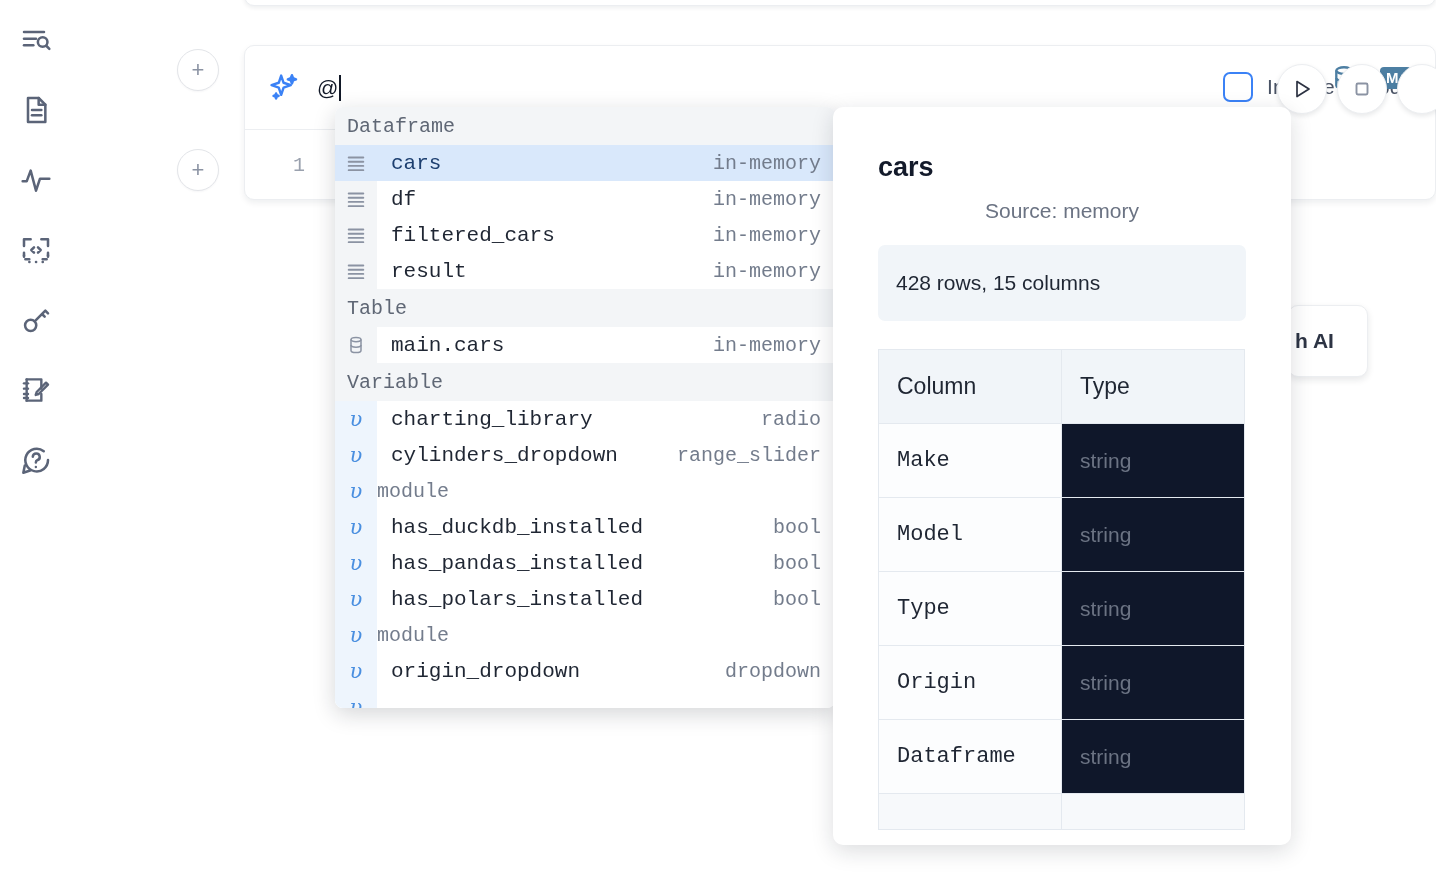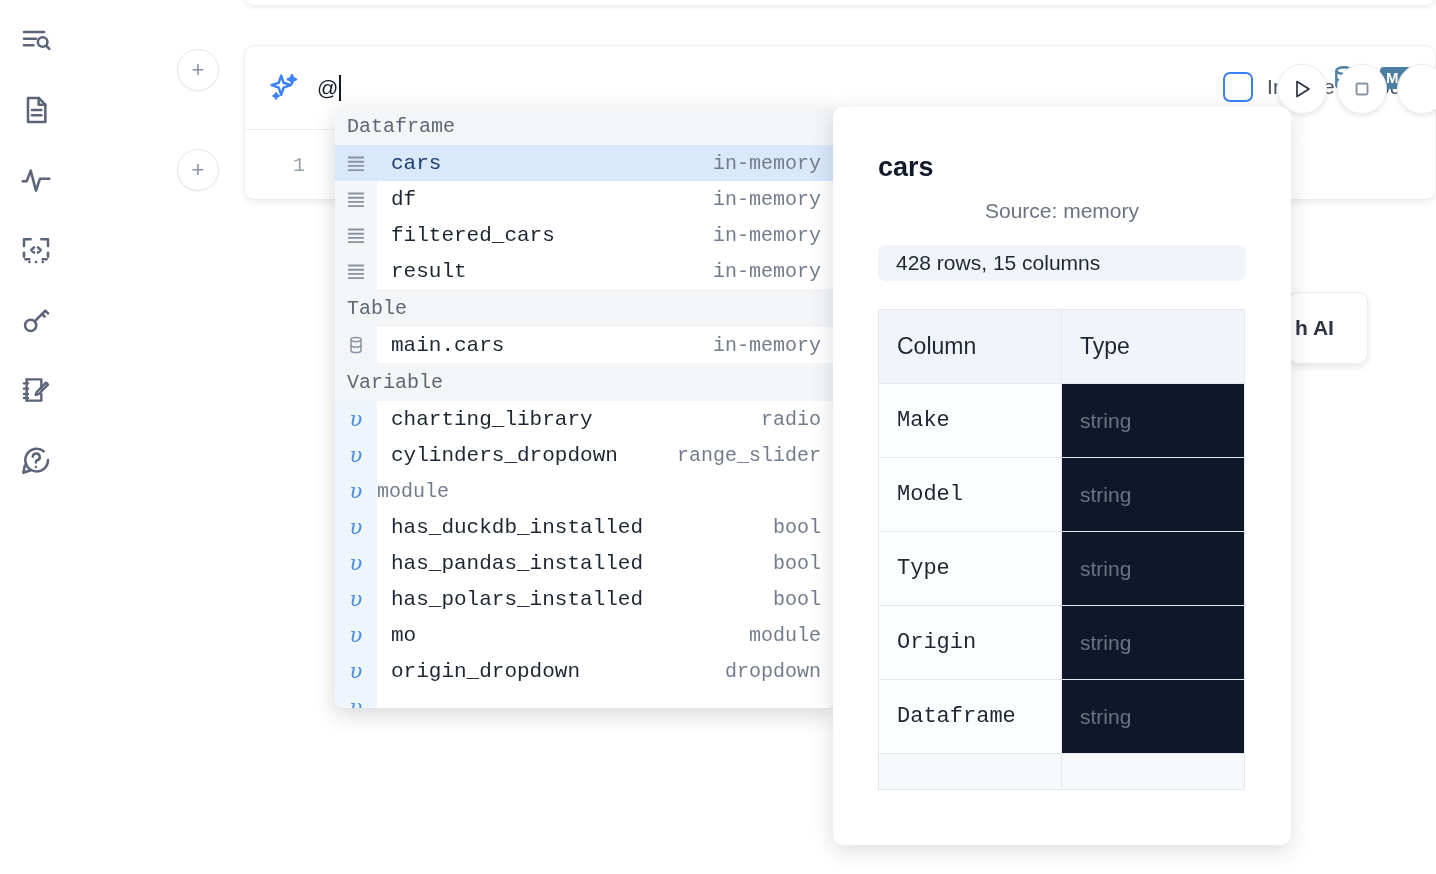--- a/index.html
+++ b/index.html
@@ -93,21 +93,21 @@
 
   .run-btns { position: absolute; top: 18px; right: -12px; display: flex; gap: 10px; }
   .circ-btn {
     width: 50px; height: 50px; border-radius: 50%; background: #fff;
     border: 1px solid #eceef1; box-shadow: 0 2px 5px rgba(20,25,40,.10);
     display: flex; align-items: center; justify-content: center; cursor: pointer;
   }
 
   
   .ai-chip {
-    position: absolute; left: 1288px; top: 292px; width: 80px; height: 72px;
+    position: absolute; left: 1288px; top: 305px; width: 80px; height: 72px;
     background: #fff; border: 1px solid #eceef1; border-radius: 10px;
     box-shadow: 0 3px 7px rgba(20,25,40,.10);
     display: flex; align-items: center; justify-content: flex-start;
     padding-left: 6px;
     font-size: 21px; font-weight: bold; color: #2d3444; overflow: hidden;
   }
 
   
   .ac {
     position: absolute; left: 335px; top: 107px; width: 500px; height: 601px;
@@ -143,21 +143,21 @@
   
   .info {
     position: absolute; left: 833px; top: 107px; width: 458px; height: 738px;
     background: #ffffff; border-radius: 10px;
     box-shadow: 0 6px 22px rgba(20,25,40,.15);
     overflow: hidden; padding: 45px 45px 0 45px;
   }
   .info-title { font-size: 27px; font-weight: bold; color: #131a2a; margin: 0 0 16px 0; }
   .info-source { font-size: 21px; color: #6b7383; margin-bottom: 22px; text-align: center; }
   .info-pill {
-    background: #f1f5f9; border-radius: 7px; padding: 6px 18px;
+    background: #f1f5f9; border-radius: 7px; padding: 26px 18px;
     font-size: 21px; color: #1f2633; margin-bottom: 28px;
   }
   .info-table { width: 367px; border-collapse: collapse; table-layout: fixed; }
   .info-table th, .info-table td {
     border: 1px solid #e4e9ef; padding: 4px 18px; height: 74px; text-align: left;
   }
   .info-table th { background: #f1f5f9; font-weight: normal; font-size: 23px; color: #1f2633; }
   .info-table td.col {
     font-family: "Liberation Mono", monospace; font-size: 22px; color: #1f2633; background: #fcfdfe;
   }
@@ -369,21 +369,20 @@
         <span class="nm">has_pandas_installed</span>
         <span class="ty">bool</span>
       </div>
       <div class="ac-item var ">
         <span class="ic">υ</span>
         <span class="nm">has_polars_installed</span>
         <span class="ty">bool</span>
       </div>
       <div class="ac-item var ">
         <span class="ic">υ</span>
-        <span class="nm">mo</span>
         <span class="ty">module</span>
       </div>
       <div class="ac-item var ">
         <span class="ic">υ</span>
         <span class="nm">origin_dropdown</span>
         <span class="ty">dropdown</span>
       </div>
       <div class="ac-item var">
         <span class="ic">υ</span>
         <span class="nm">&nbsp;</span>

